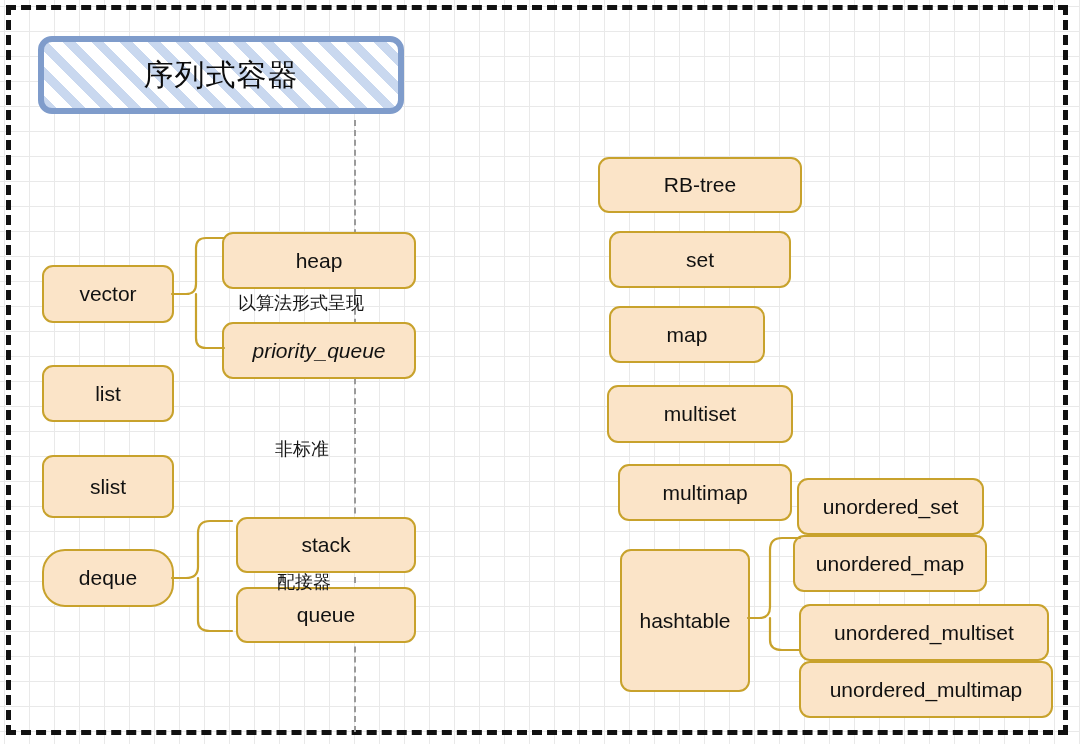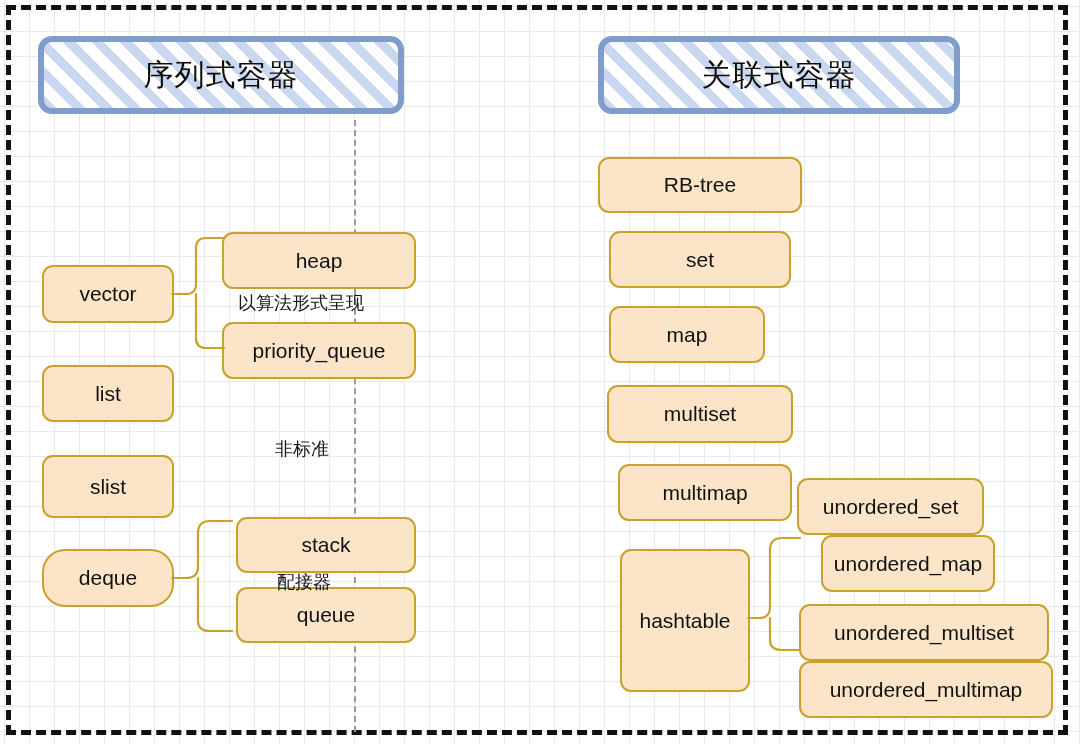--- a/index.html
+++ b/index.html
@@ -112,34 +112,31 @@
 
 <div id="canvas">
 
   <div class="frame"></div>
   <div class="divider"></div>
 
   <div class="banner" style="left:38px; top:36px; width:366px; height:78px;">
     <span class="banner-label">序列式容器</span>
   </div>
 
-  <div class="banner" style="left:598px; top:36px; width:362px; height:78px;">
-    <span class="banner-label">关联式容器</span>
-  </div>
 
 
   <div class="node" style="left:42px; top:265px; width:132px; height:58px;">
     <span>vector</span>
   </div>
 
   <div class="node" style="left:222px; top:232px; width:194px; height:57px;">
     <span>heap</span>
   </div>
 
-  <div class="node" style="left:222px; top:322px; width:194px; height:57px;">
+  <div class="node" style="left:222px; top:322px; width:194px; height:57px;font-style:italic;">
     <span>priority_queue</span>
   </div>
 
   <div class="node" style="left:42px; top:365px; width:132px; height:57px;">
     <span>list</span>
   </div>
 
   <div class="node" style="left:42px; top:455px; width:132px; height:63px;">
     <span>slist</span>
   </div>
@@ -177,21 +174,21 @@
   </div>
 
   <div class="node" style="left:620px; top:549px; width:130px; height:143px;">
     <span>hashtable</span>
   </div>
 
   <div class="node" style="left:797px; top:478px; width:187px; height:57px;">
     <span>unordered_set</span>
   </div>
 
-  <div class="node" style="left:793px; top:535px; width:174px; height:57px;margin-left:28px;">
+  <div class="node" style="left:793px; top:535px; width:194px; height:57px;">
     <span>unordered_map</span>
   </div>
 
   <div class="node" style="left:799px; top:604px; width:250px; height:57px;">
     <span>unordered_multiset</span>
   </div>
 
   <div class="node" style="left:799px; top:661px; width:254px; height:57px;">
     <span>unordered_multimap</span>
   </div>

